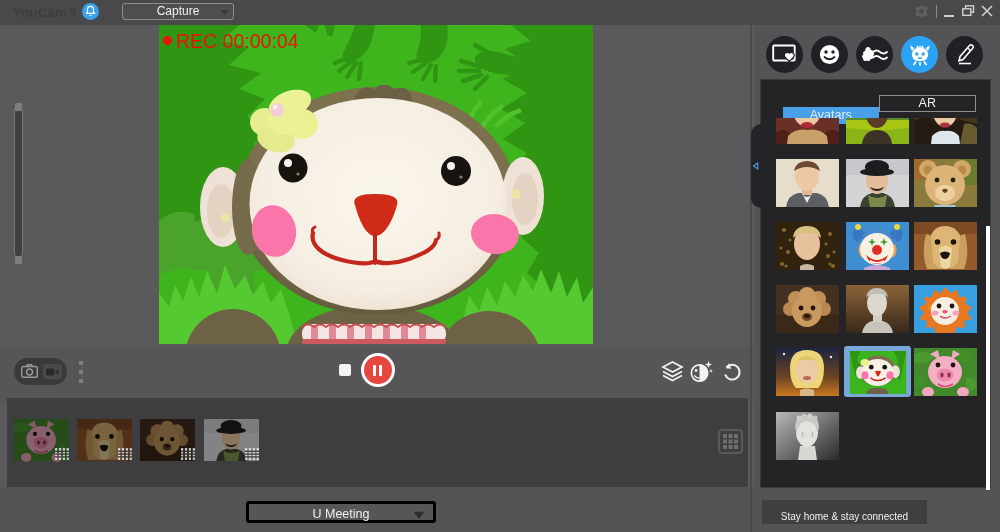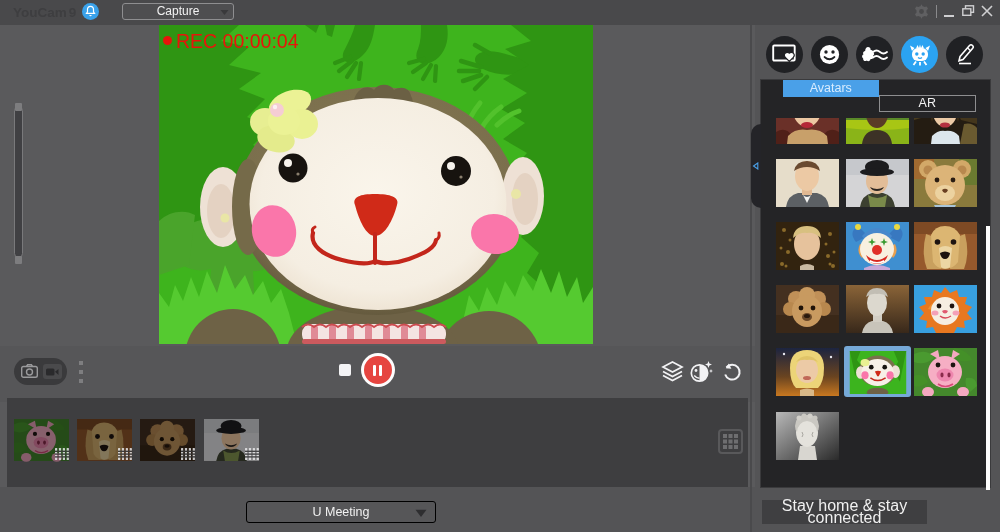--- a/index.html
+++ b/index.html
@@ -483,21 +483,21 @@
       <rect x="0" y="5.5" width="4" height="4"></rect>
       <rect x="5.5" y="5.5" width="4" height="4"></rect>
       <rect x="11" y="5.5" width="4" height="4"></rect>
       <rect x="0" y="11" width="4" height="4"></rect>
       <rect x="5.5" y="11" width="4" height="4"></rect>
       <rect x="11" y="11" width="4" height="4"></rect>
     </g>
   </svg>
 
 <div class="abs" style="left:0;top:487px;width:755px;height:45px;background:#545456;"></div>
-<div class="abs" style="left:246px;top:500.5px;width:190px;height:22px;border:1px solid #000000;border-radius:3px;background:#565658;color:#f2f2f2;font-size:12.5px;text-align:center;line-height:20px;">U Meeting
+<div class="abs" style="left:246px;top:500.5px;width:190px;height:22px;border:3px solid #000000;border-radius:3px;background:#565658;color:#f2f2f2;font-size:12.5px;text-align:center;line-height:20px;">U Meeting
   <svg class="abs" style="right:8px;top:7px;" width="12" height="9" viewBox="0 0 12 9">
       <path d="M0.5 0.8 L11.5 0.8 L6 8 Z" fill="#2e2e30"></path>
     </svg>
 </div>
 <div class="abs" style="left:441px;top:500.5px;width:24px;height:23px;background:#4a9ce8;border-radius:2px;color:#fff;font-size:12.5px;text-align:center;line-height:23px;margin-top:48px;">Go</div>
 
 <div class="abs" style="left:765.5px;top:35.5px;width:37px;height:37px;border-radius:50%;background:#202124;"></div>
 <div class="abs" style="left:811px;top:35.5px;width:37px;height:37px;border-radius:50%;background:#202124;"></div>
 <div class="abs" style="left:856px;top:35.5px;width:37px;height:37px;border-radius:50%;background:#202124;"></div>
 <div class="abs" style="left:901px;top:35.5px;width:37px;height:37px;border-radius:50%;background:#2ba3f2;"></div>
@@ -539,21 +539,21 @@
 </svg>
 
 <div class="abs" style="left:760px;top:79px;width:231px;height:409px;background:#242426;border:1px solid #3a3a3c;"></div>
 
 <div class="abs" style="left:750px;top:25px;width:2px;height:507px;background:#4a4a4c;"></div>
 <div class="abs" style="left:750.5px;top:124px;width:10px;height:84px;background:#242428;border-radius:10px 0 0 10px;"></div>
 <svg class="abs" style="left:752px;top:162px;" width="7" height="8" viewBox="0 0 7 8">
     <path d="M5.8 1 L1.5 4 L5.8 7 Z" fill="none" stroke="#4aa0e8" stroke-width="1.1"></path>
   </svg>
 
-<div class="abs" style="left:782.5px;top:80px;width:96.5px;height:17px;background:#4aa0e8;color:#d8ecff;font-size:12.5px;text-align:center;line-height:17px;">Avatars</div>
+<div class="abs" style="left:782.5px;top:107px;width:96.5px;height:17px;background:#4aa0e8;color:#d8ecff;font-size:12.5px;text-align:center;line-height:17px;">Avatars</div>
 <div class="abs" style="left:879px;top:94.5px;width:96.5px;height:17px;background:#242426;border:1px solid #8e8e90;color:#f2f2f2;font-size:12.5px;text-align:center;line-height:15px;">AR</div>
 
 <div class="abs" id="grid" style="left:764px;top:118px;width:218px;height:362px;overflow:hidden;">
   <svg class="abs" style="left:12px;top:-22px;" width="63" height="48">
       <use href="#av-woman1"></use>
     </svg>
   <svg class="abs" style="left:81.5px;top:-22px;" width="63" height="48">
       <use href="#av-fieldman"></use>
     </svg>
   <svg class="abs" style="left:150px;top:-22px;" width="63" height="48">
@@ -597,14 +597,14 @@
       <use href="#av-pig"></use>
     </svg>
   <svg class="abs" style="left:12px;top:293.5px;" width="63" height="48">
       <use href="#av-david"></use>
     </svg>
 </div>
 
 <div class="abs" style="left:985.5px;top:226px;width:4.5px;height:264px;background:#fdfdfd;"></div>
 
 <div class="abs" style="left:762px;top:500px;width:165px;height:24px;background:#3f3f41;text-align:center;">
-  <div style="font-size:16px;color:#f0f0f0;line-height:12px;margin-top:0;">Stay home &amp; stay connected</div>
+  <div style="font-size:10px;color:#f0f0f0;line-height:12px;margin-top:11px;">Stay home &amp; stay connected</div>
 </div>
 
 </body></html>

